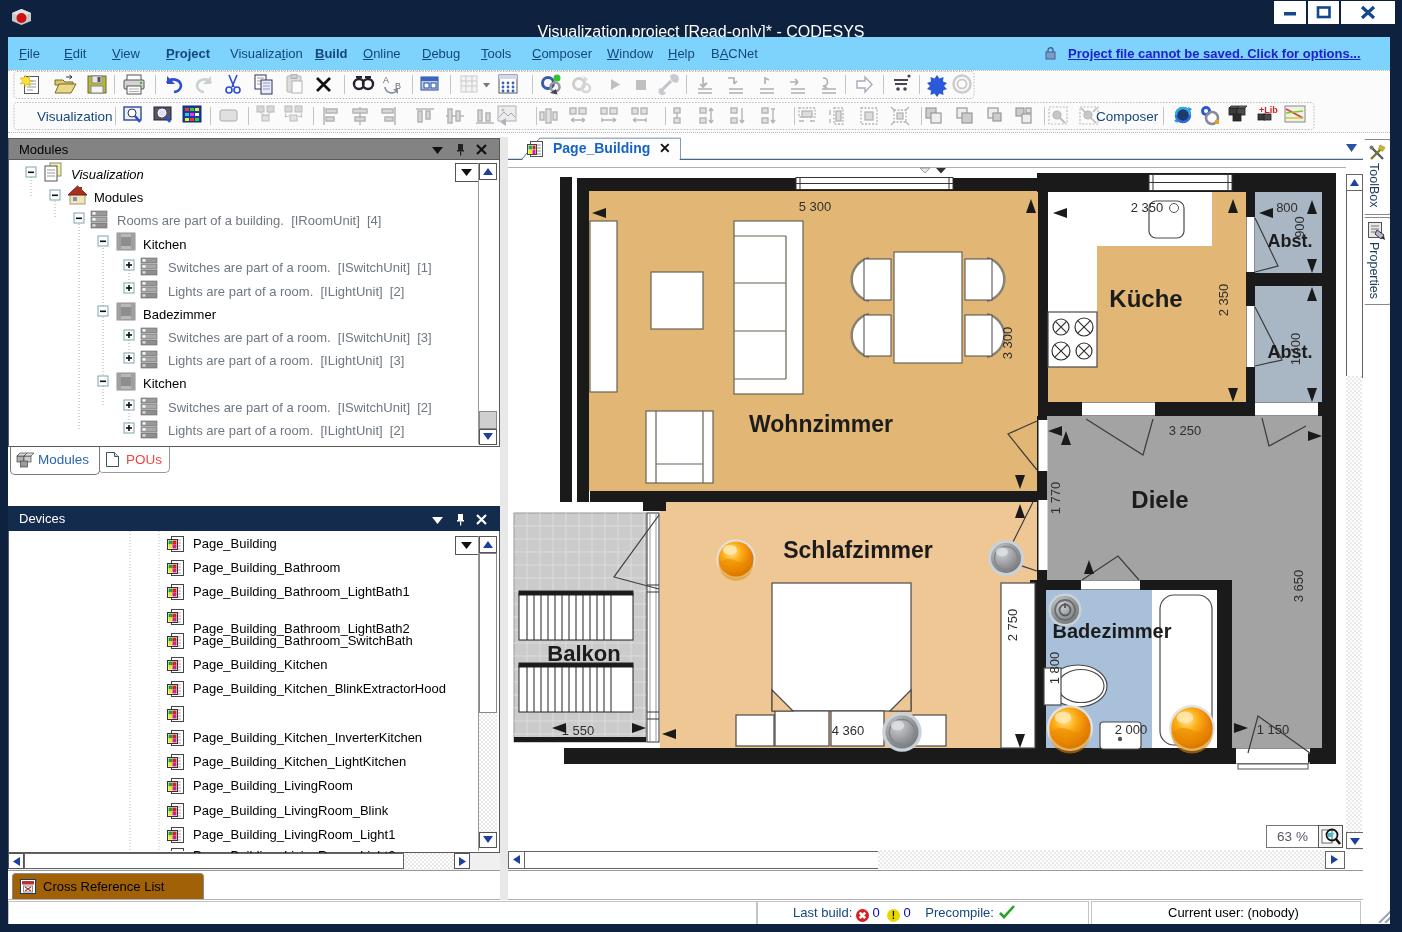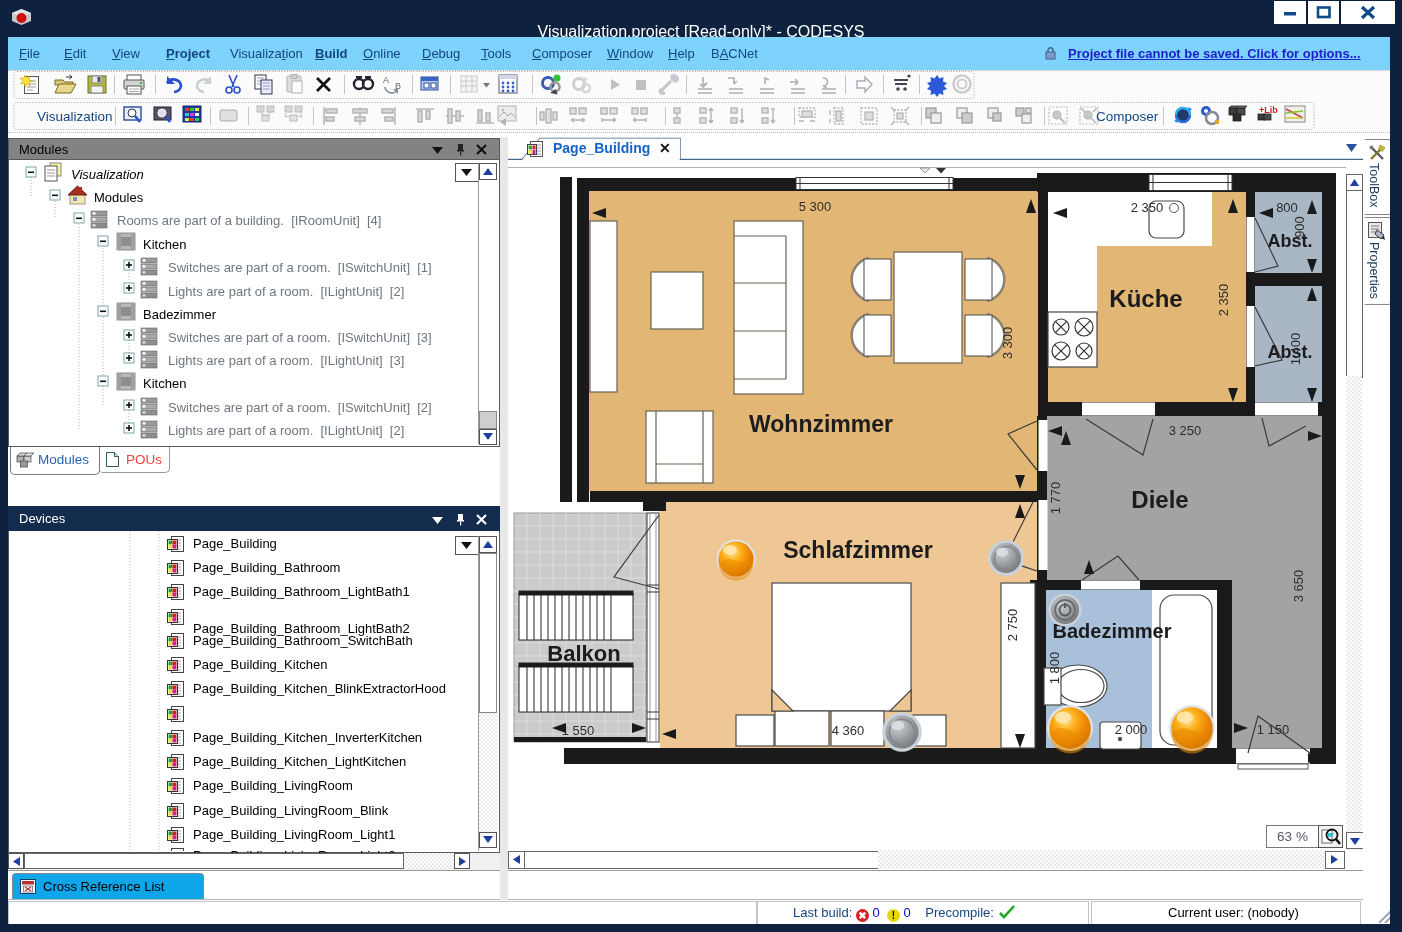--- a/index.html
+++ b/index.html
@@ -695,21 +695,21 @@
       <path d="M7,0 v9 l-7,-4.5 Z" fill="#1c3fa0"></path>
     </svg>
   <div style="position:absolute;left:16px;top:0px;width:380px;height:16px;border:1px solid #666;box-sizing:border-box;background:#fff;"></div>
   <div style="position:absolute;left:396px;top:0px;width:50px;height:16px;background:repeating-conic-gradient(#e9e9e9 0% 25%, #ffffff 0% 50%) 0 0/4px 4px;"></div>
   <div style="position:absolute;left:446px;top:0px;width:16px;height:16px;border:1px solid #555;box-sizing:border-box;background:#fff;"></div>
   <svg style="position:absolute;left:451px;top:4px;" width="7" height="9" viewBox="0 0 7 9">
       <path d="M0,0 v9 l7,-4.5 Z" fill="#1c3fa0"></path>
     </svg>
 </div>
 <div id="crossbar" class="abs">
-  <div style="position:absolute;left:4px;top:2px;width:190px;height:26px;border:1px solid #8a8a8a;border-bottom:none;border-radius:4px 4px 0 0;background:#0ea5e9;font-size:13px;color:#000;">
+  <div style="position:absolute;left:4px;top:2px;width:190px;height:26px;border:1px solid #8a8a8a;border-bottom:none;border-radius:4px 4px 0 0;background:#a16207;font-size:13px;color:#000;">
     <svg style="position:absolute;left:7px;top:5px;" width="16" height="15" viewBox="0 0 16 15">
       <rect x="0.5" y="0.5" width="15" height="14" fill="#fff" stroke="#1a3a6a"></rect>
       <rect x="2" y="2" width="12" height="3.5" fill="#b83333"></rect>
       <rect x="3.5" y="7" width="9" height="6" fill="#fff" stroke="#888"></rect>
       <path d="M5 8 l6 4 M11 8 l-6 4" stroke="#b83333" stroke-width="1.3"></path>
     </svg>
     <span style="position:absolute;left:30px;top:5px;">Cross Reference List</span>
   </div>
 </div>
 <div id="statusbar" class="abs">

